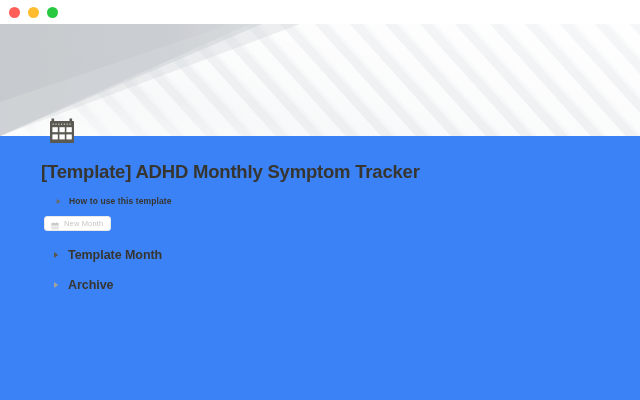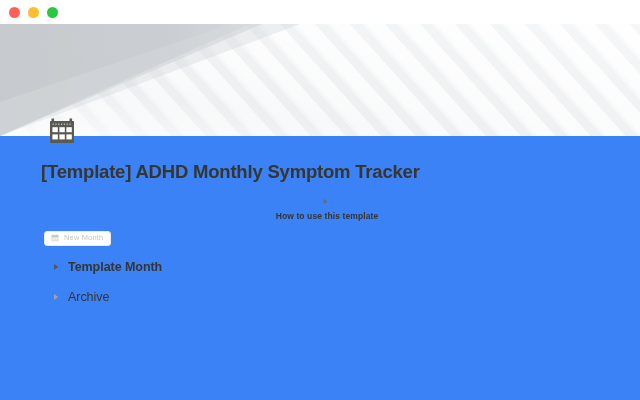--- a/index.html
+++ b/index.html
@@ -108,21 +108,20 @@
     display: flex;
     align-items: center;
     justify-content: center;
     flex: 0 0 16px;
   }
   .tri svg { display: block; }
 
   .toggle-small {
     margin-left: 9px;
     margin-bottom: 5px;
-    flex-direction: column;
   }
   .toggle-small .label {
     font-size: 8.5px;
     font-weight: 700;
     color: #37352f;
     letter-spacing: 0.1px;
     line-height: 14px;
     padding-left: 3px;
   }
 
@@ -131,28 +130,28 @@
     margin-top: 12px;
   }
   .toggle-h .label {
     font-size: 12.5px;
     font-weight: 600;
     color: #37352f;
     letter-spacing: -0.05px;
     line-height: 18px;
     padding-left: 4px;
   }
-  .toggle-h.archive .label { font-weight: 400; }
+  .toggle-h.archive .label { font-weight: 700; }
 
   
   .new-month-btn {
     margin-left: 3px;
     margin-top: 2px;
     display: inline-flex;
-    align-items: center;
+    align-items: flex-end;
     gap: 5px;
     height: 15px;
     padding: 0 7px 0 6px;
     border: 1px solid #e9e9e8;
     border-radius: 3px;
     background: #ffffff;
     cursor: pointer;
   }
   .new-month-btn .cal-mini { display: block; }
   .new-month-btn .nm-label {

